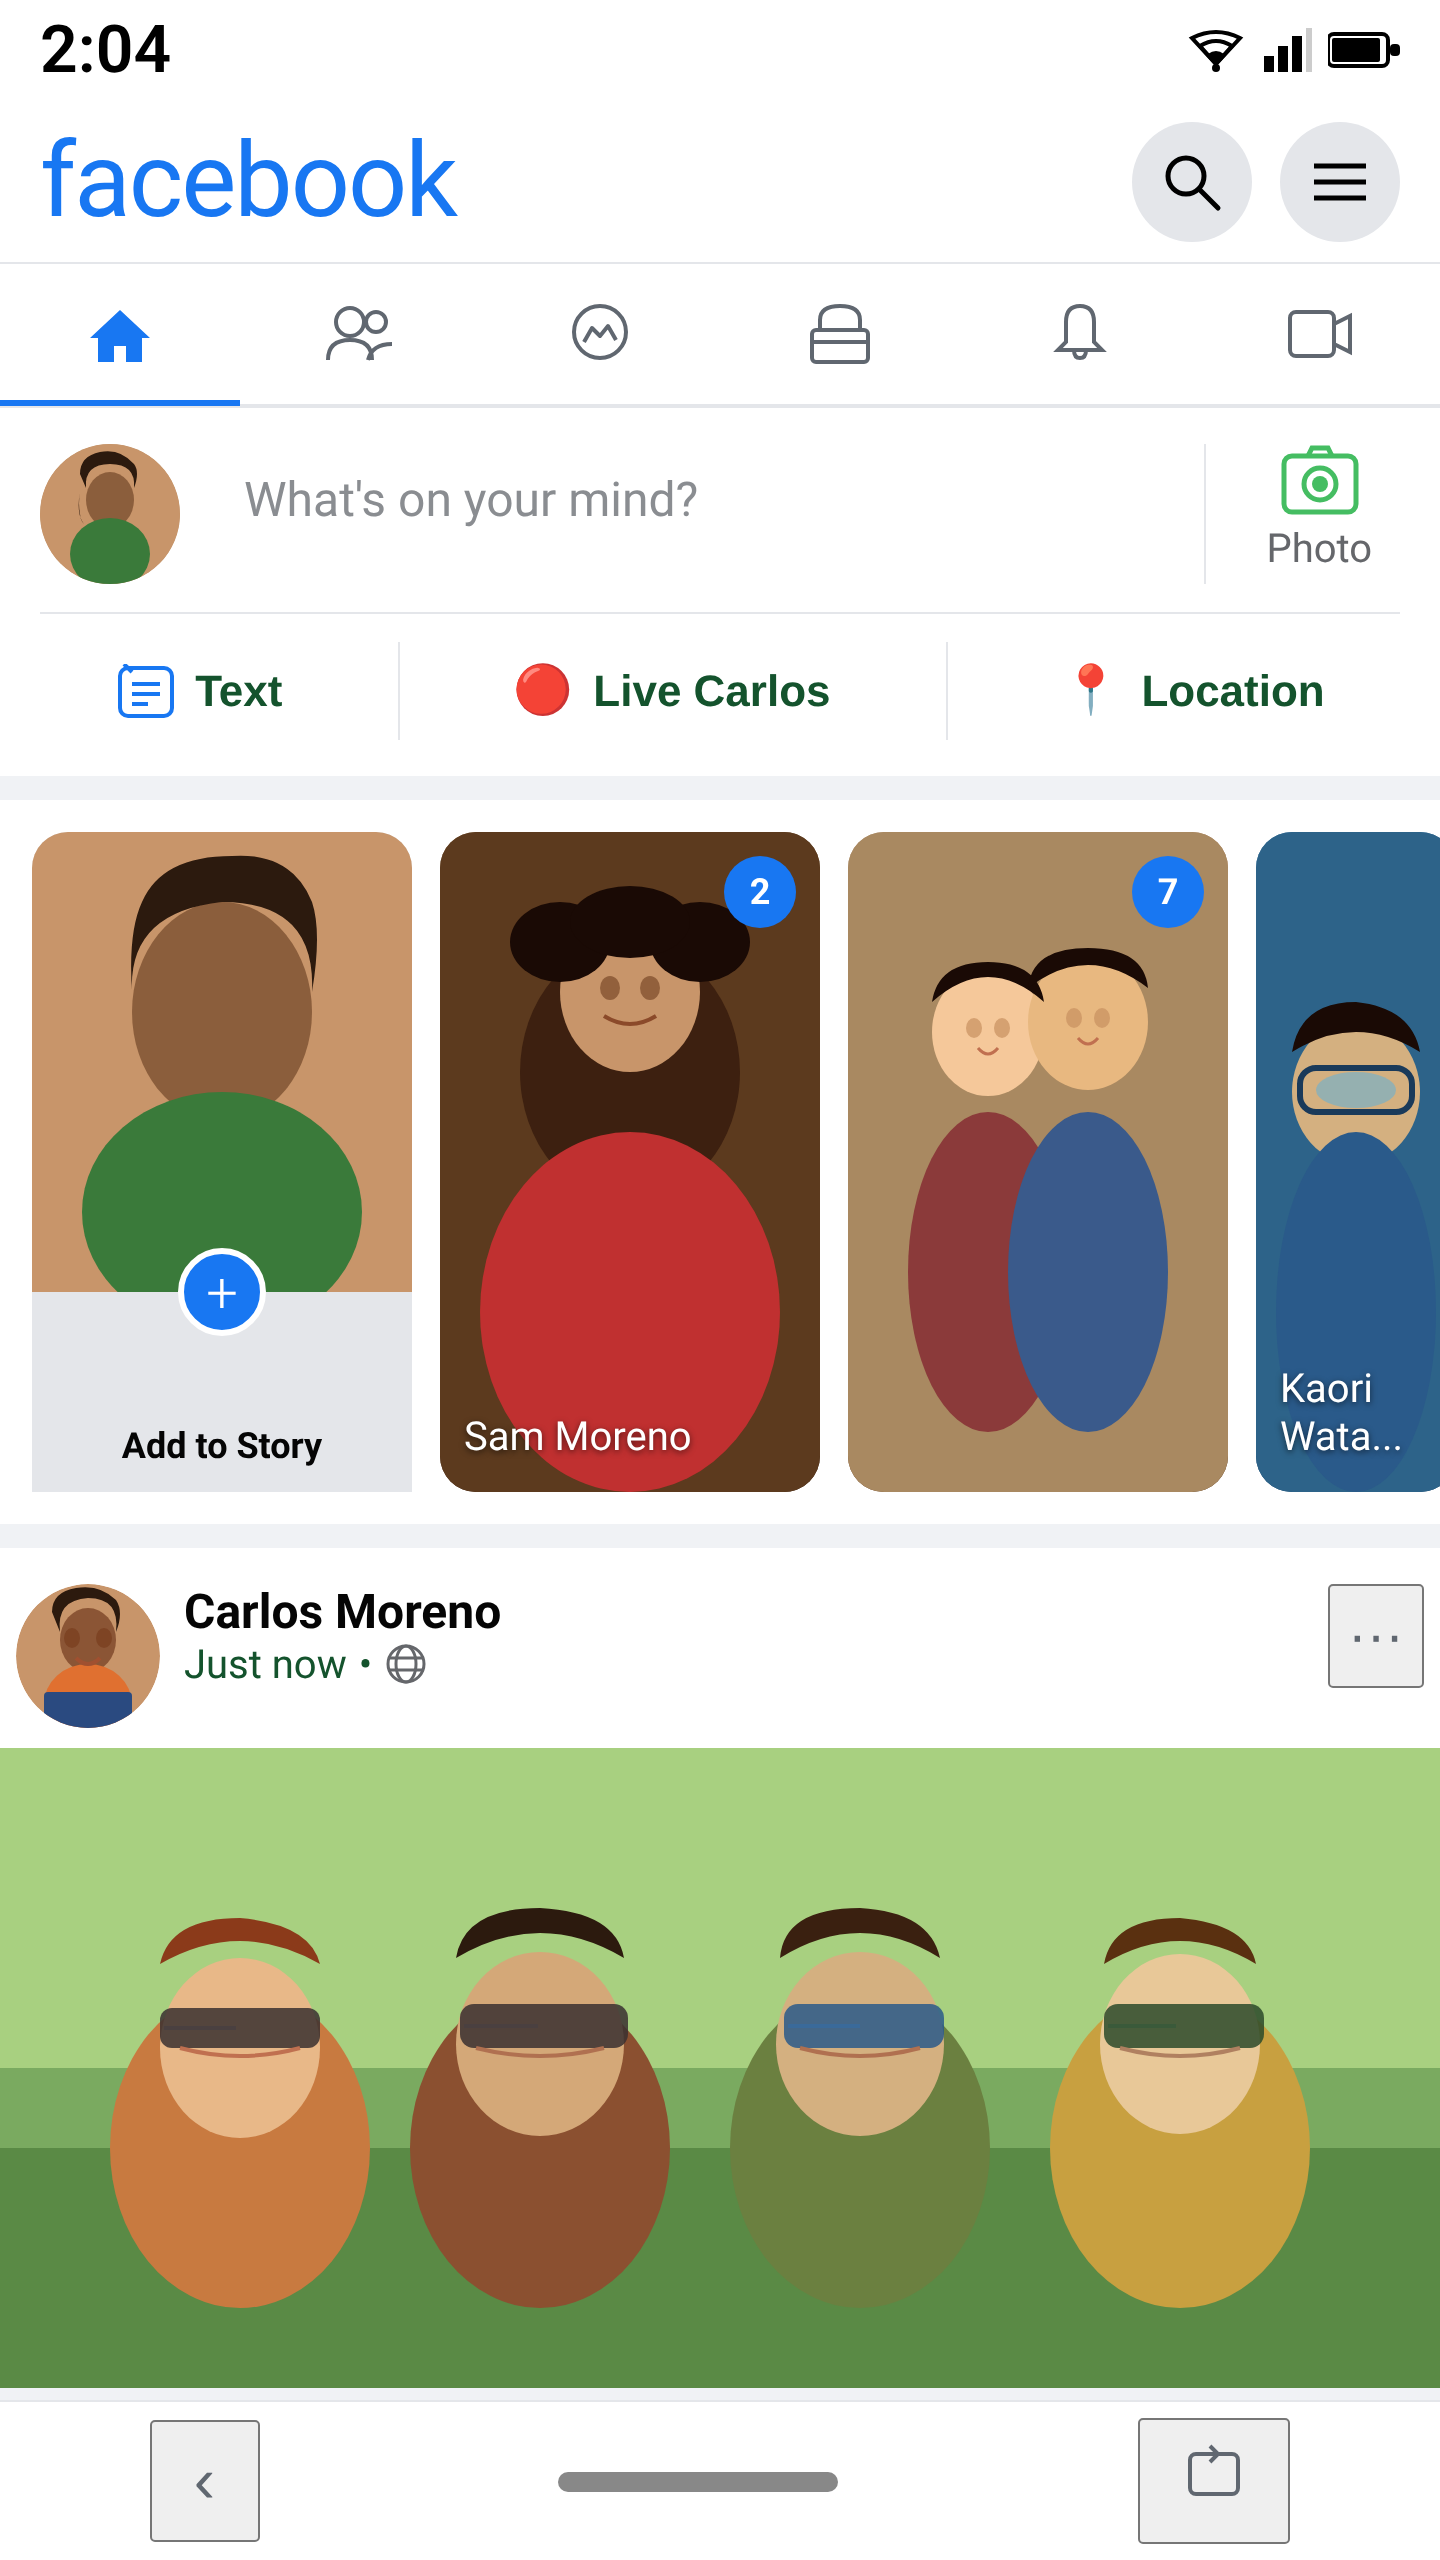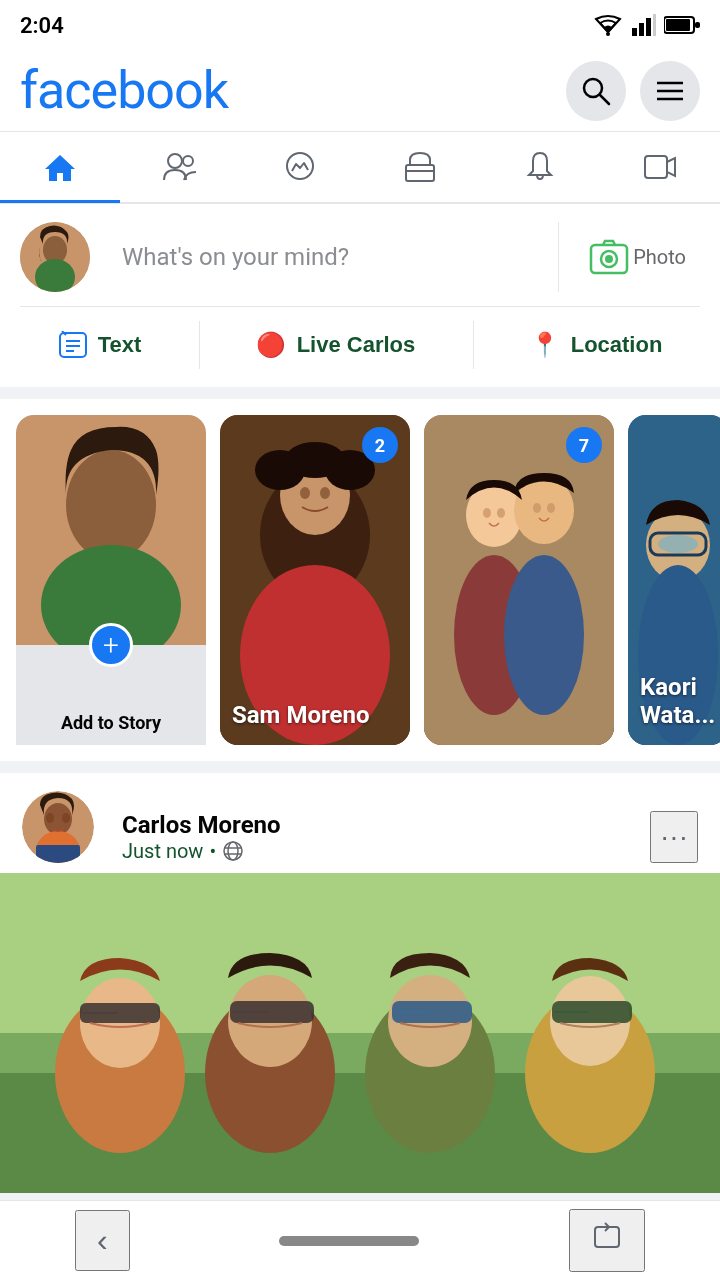--- a/index.html
+++ b/index.html
@@ -15,21 +15,21 @@
     
     .status-bar {
       background: #fff;
       display: flex;
       justify-content: space-between;
       align-items: center;
       padding: 8px 20px;
       height: 50px;
     }
     .status-time {
-      font-size: 22px;
+      font-size: 33px;
       font-weight: 600;
       color: #000;
     }
     .status-icons {
       display: flex;
       align-items: center;
       gap: 8px;
     }
 
     
@@ -98,21 +98,21 @@
     .composer {
       background: #fff;
       padding: 18px 20px;
       margin-bottom: 12px;
       display: flex;
       flex-direction: column;
       gap: 14px;
     }
     .composer-top {
       display: flex;
-      align-items: center;
+      align-items: flex-start;
       gap: 16px;
     }
     .composer-avatar {
       width: 70px;
       height: 70px;
       border-radius: 50%;
       background: #c8a07a;
       overflow: hidden;
       flex-shrink: 0;
     }
@@ -125,21 +125,21 @@
       background: transparent;
       cursor: pointer;
     }
     .composer-divider-v {
       width: 1px;
       height: 70px;
       background: #e4e6ea;
     }
     .composer-photo {
       display: flex;
-      flex-direction: row;
+      flex-direction: column;
       align-items: center;
       gap: 4px;
       padding: 0 14px;
       cursor: pointer;
     }
     .composer-divider-h {
       height: 1px;
       background: #e4e6ea;
     }
     .composer-actions {
@@ -221,45 +221,45 @@
       display: flex;
       align-items: center;
       justify-content: center;
     }
     .story-name {
       position: absolute;
       bottom: 16px;
       left: 12px;
       right: 12px;
       color: #fff;
-      font-size: 24px;
-      font-weight: 700;
+      font-size: 20px;
+      font-weight: 400;
       text-shadow: 0 1px 3px rgba(0,0,0,0.6);
     }
     
     .story-sam {
       background: linear-gradient(160deg, #8b6b4a 0%, #5c3a1e 40%, #3d2010 100%);
     }
     .story-su {
       background: linear-gradient(160deg, #e8d5c0 0%, #c9956b 30%, #8b5e3c 70%, #4a2c10 100%);
     }
     .story-kaori {
       background: linear-gradient(160deg, #6ba3c9 0%, #2c6e9e 50%, #1a4a70 100%);
     }
 
     
     .feed-post {
       background: #fff;
       margin-bottom: 12px;
     }
     .post-header {
       display: flex;
-      align-items: flex-end;
-      padding: 18px 22px 10px;
-      gap: 28px;
+      align-items: flex-start;
+      padding: 18px 8px 10px;
+      gap: 12px;
     }
     .post-avatar {
       width: 72px;
       height: 72px;
       border-radius: 50%;
       overflow: hidden;
       flex-shrink: 0;
     }
     .post-meta {
       flex: 1;

